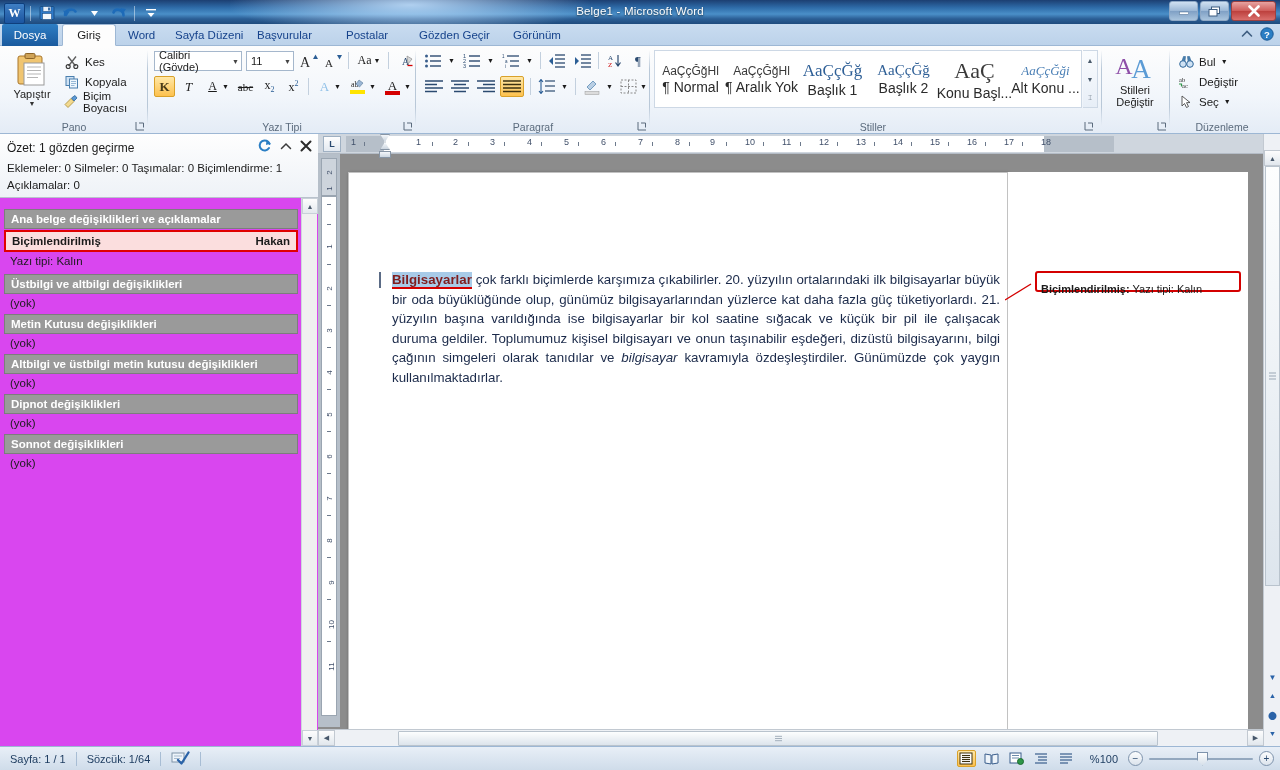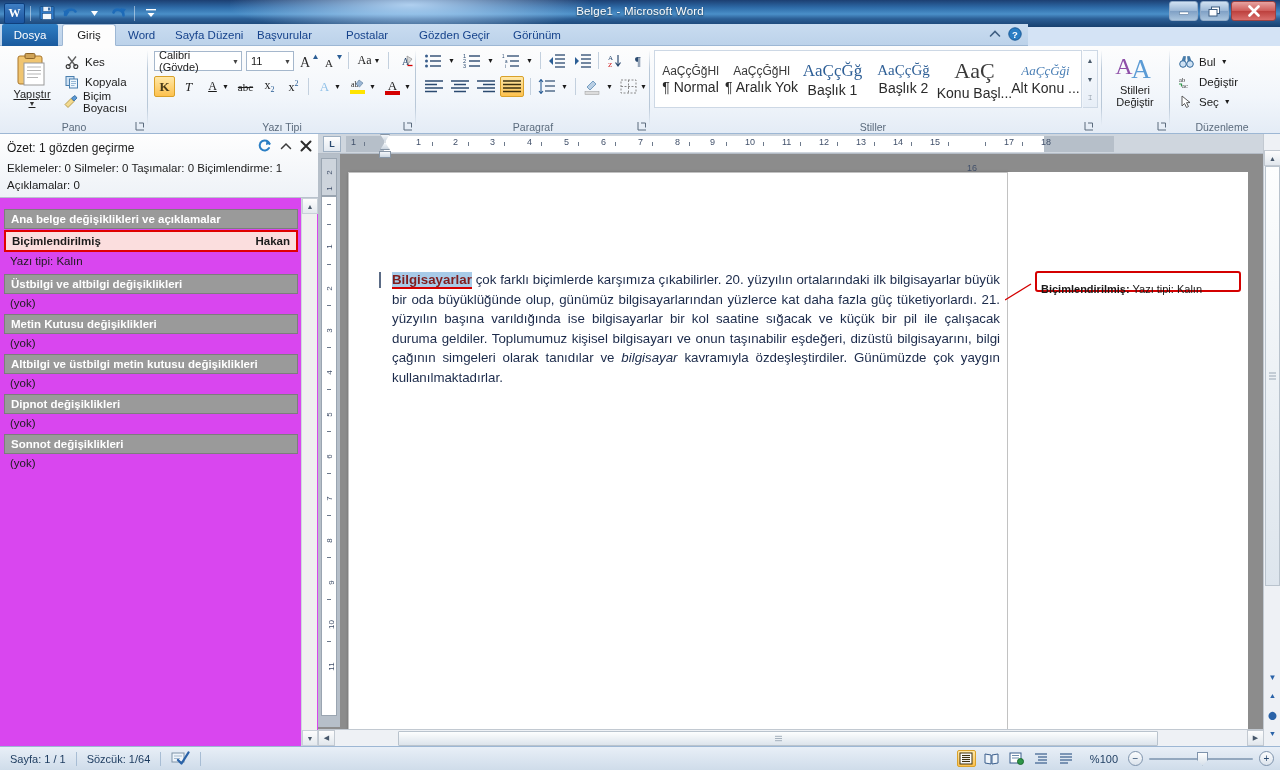--- a/index.html
+++ b/index.html
@@ -46,21 +46,21 @@
     border:1px solid #8fa9c6;
     background:linear-gradient(to bottom,#cfe0f1,#9cb8d6 48%,#7e9fc4 50%,#a9c4dd);
     display:flex;align-items:center;justify-content:center;
   }
   .wb.close{ width:45px; border:1px solid #9a4141;
     background:linear-gradient(to bottom,#e7a3a1,#cf5e5b 48%,#bc3f3c 50%,#d96f6c); }
   .wb svg{display:block;}
 
   
   .tabstrip{
-    position:absolute; left:0; top:24px; width:1028px; height:22px;
+    position:absolute; left:0; top:24px; width:1280px; height:22px;
     background:linear-gradient(to bottom,#c9dcf0,#bcd2ea);
     border-bottom:1px solid #9db7d4;
   }
   .tab{
     position:absolute; top:0; height:22px; line-height:22px; padding:0 10px;
     font-size:11.5px; color:#15428b; cursor:default; white-space:nowrap;
   }
   .tab.file{
     background:linear-gradient(to bottom,#2e7ec4,#1a5a9e); color:#fff;
     left:2px; width:56px; text-align:center; padding:0;
@@ -91,21 +91,21 @@
   .dlauncher{
     position:absolute; bottom:2px; right:3px; width:11px; height:11px;
     color:#4b5e73; font-size:9px; line-height:11px; text-align:center;
   }
 
   
   #g-pano{ left:0; width:148px; }
   .pastebtn{
     position:absolute; left:6px; top:4px; width:52px; height:64px;
     display:flex; flex-direction:column; align-items:center; justify-content:flex-start;
-    font-size:11px; color:#222;text-decoration:underline;
+    font-size:11px; color:#222;
   }
   .clipboard-ico{ width:34px;height:36px;margin-top:2px; }
   .pastelbl{ margin-top:0px; font-size:11px; }
   .pastearrow{ font-size:7px; color:#333; line-height:6px; margin-top:1px;}
   .smallcmd{
     position:absolute; height:19px; display:flex; align-items:center; gap:5px;
     font-size:11.5px; color:#1b1b1b; padding-left:2px;
   }
   .smallcmd .ic{ width:16px;height:16px;display:flex;align-items:center;justify-content:center; }
 
@@ -926,21 +926,21 @@
         <span class="rul-num" style="left:436px;">11</span>
         <span class="rul-tick" style="left:454px;"></span>
         <span class="rul-num" style="left:473px;">12</span>
         <span class="rul-tick" style="left:491px;"></span>
         <span class="rul-num" style="left:510px;">13</span>
         <span class="rul-tick" style="left:528px;"></span>
         <span class="rul-num" style="left:547px;">14</span>
         <span class="rul-tick" style="left:565px;"></span>
         <span class="rul-num" style="left:584px;">15</span>
         <span class="rul-tick" style="left:602px;"></span>
-        <span class="rul-num" style="left:621px;margin-top:26px;">16</span>
+        <span class="rul-num" style="left:621px;">16</span>
         <span class="rul-tick" style="left:639px;"></span>
         <span class="rul-num" style="left:658px;">17</span>
         <span class="rul-tick" style="left:676px;"></span>
         <span class="rul-num" style="left:695px;">18</span>
       </div>
       <div class="indent-top"></div>
       <div class="indent-bot"></div>
       <div class="indent-sq"></div>
     </div>
 

